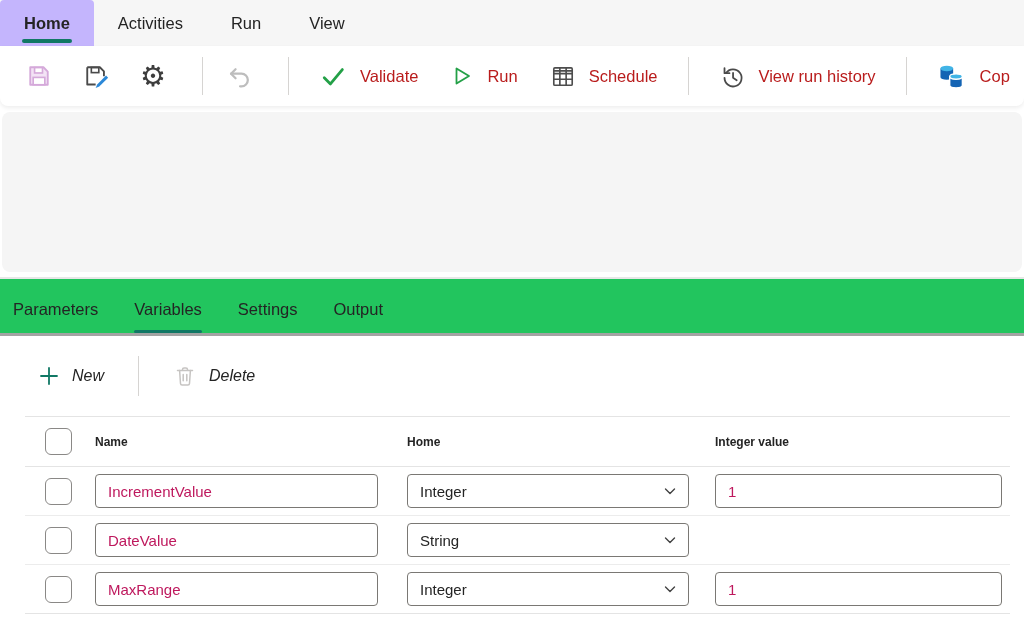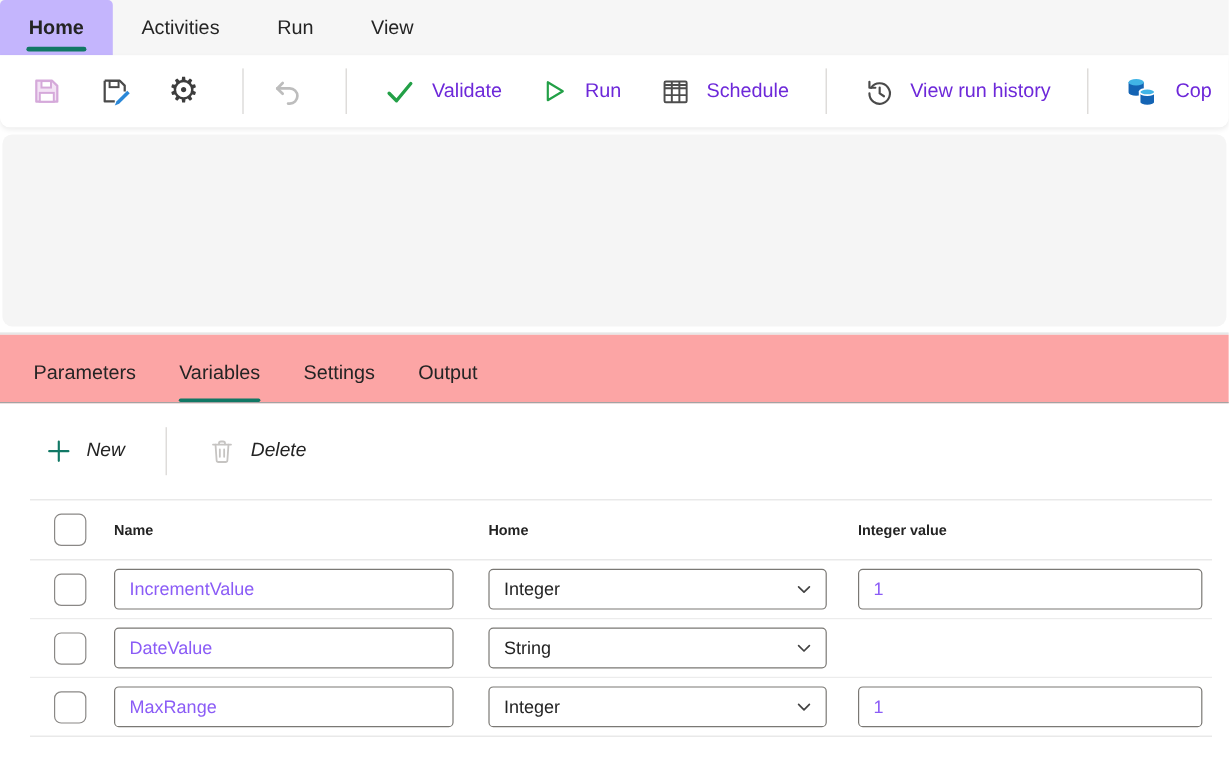--- a/index.html
+++ b/index.html
@@ -14,53 +14,53 @@
   .rtab.active .tab-underline { position:absolute; left:22px; right:22px; bottom:3px;
           height:4px; background:#117865; border-radius:2px; }
 
   
   .toolbar { height:60px; background:#fff; display:flex; align-items:center;
              padding-left:17px; border-radius:0 0 8px 8px;
              box-shadow:0 2px 4px rgba(0,0,0,.07); position:relative; z-index:2; }
   .tb-icon-btn { width:44px; height:44px; display:flex; align-items:center; justify-content:center;
                  border-radius:4px; margin-right:13px; cursor:pointer; flex:0 0 auto; }
   .tb-btn { height:44px; display:flex; align-items:center; gap:13px; padding:0 16px;
-            border-radius:4px; font-size:16.5px; color:#6d28d9; cursor:pointer;
+            border-radius:4px; font-size:16.5px; color:#b91c1c; cursor:pointer;
             white-space:nowrap; flex:0 0 auto; }
   .tb-divider { width:1px; height:38px; background:#d6d4d2; margin:0 14px; flex:0 0 auto; }
   .gear-glyph { font-size:29px; line-height:1; color:#3d3d3d; }
 
   
   .canvas { height:160px; margin:6px 2px 0 2px; background:#f5f5f5; border-radius:8px; }
   .hdivider { height:2px; background:#e7e7e7; margin-top:5px; }
 
   
-  .panel-tabs { display:flex; align-items:flex-end; padding:0 0 0 28px; height:57px;
-                border-bottom:1px solid #a3a3a3; background:#fca5a5; }
+  .panel-tabs { display:flex; align-items:flex-end; padding:0 0 0 13px; height:57px;
+                border-bottom:3px solid #a3a3a3; background:#22c55e; }
   .ptab { position:relative; margin-right:36px; padding:0 0 14px 0; font-size:16.5px;
           color:#242424; cursor:pointer; }
   .ptab.active { font-weight:400; }
   .ptab.active .ptab-underline { position:absolute; left:0; right:0; bottom:0; height:3px;
           background:#117865; border-radius:2px; }
 
   .actionbar { display:flex; align-items:center; height:80px; padding-left:28px; }
   .act-btn { display:flex; align-items:center; gap:12px; height:44px; padding:0 10px;
              border-radius:4px; font-size:16px; cursor:pointer;font-style:italic; }
   .act-divider { width:1px; height:40px; background:#d6d4d2; margin:0 24px; }
 
   
   .vtable { margin:0 14px 0 25px; border-top:1px solid #e4e4e4; }
   .vrow { display:grid; grid-template-columns:70px 312px 308px 1fr; align-items:center; }
   .vrow.header { height:50px; border-bottom:1px solid #e4e4e4; font-weight:700; font-size:12px; }
   .vrow.data { height:49px; border-bottom:1px solid #ececec; }
   .vrow.data:last-child { border-bottom:1px solid #e4e4e4; }
   .checkbox { width:27px; height:27px; margin-left:20px; border:1.5px solid #8a8886;
               border-radius:6px; background:#fff; cursor:pointer; }
   .cell-input { width:283px; height:34px; border:1px solid #7a7874; border-radius:4px;
-                padding:0 12px; font-size:15px; color:#8b5cf6; background:#fff;
+                padding:0 12px; font-size:15px; color:#be185d; background:#fff;
                 font-family:"Liberation Sans","DejaVu Sans",sans-serif; }
   .cell-input::placeholder { color:#767676; }
   .cell-input.wide { width:287px; }
   .select { width:282px; height:34px; border:1px solid #7a7874; border-radius:4px;
             background:#fff; display:flex; align-items:center; justify-content:space-between;
             padding:0 10px 0 12px; font-size:15px; cursor:pointer; }
   svg { display:block; }
 </style>
 </head>
 <body>

